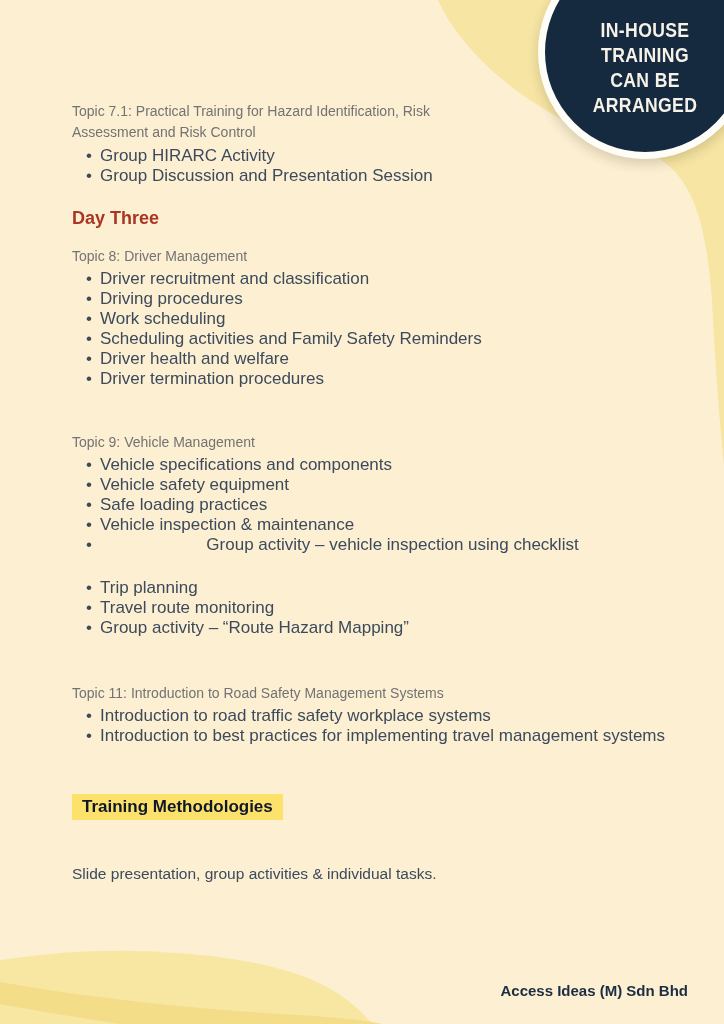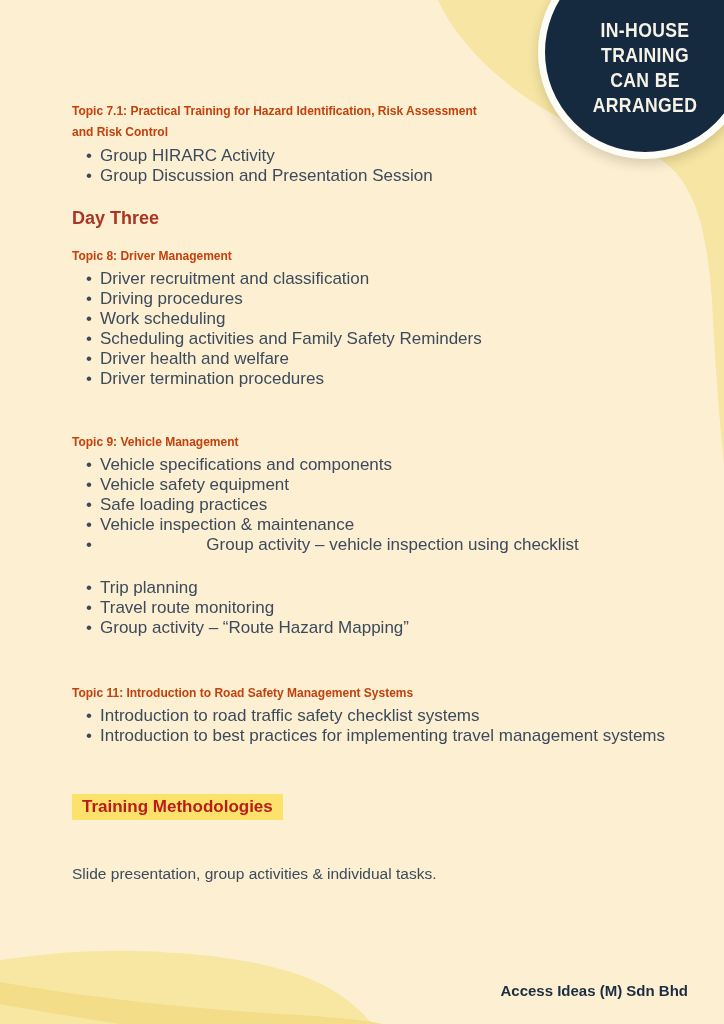--- a/index.html
+++ b/index.html
@@ -17,33 +17,33 @@
     z-index:2;box-sizing:content-box;
   }
   .badge-text{
     margin-top:66px;text-align:center;color:#f6f2e7;
     font-size:20px;font-weight:bold;line-height:25px;letter-spacing:.4px;
     transform:scaleX(.88);transform-origin:50% 0;
   }
   
   .block{position:absolute;left:72px;width:608px;z-index:1;}
   .topic-heading{
-    font-size:12px;font-weight:bold;color:#c2410c;line-height:21px;margin:0;
+    font-size:14px;font-weight:normal;color:#737373;line-height:21px;margin:0;
   }
   .narrow{width:420px;}
   .bullets{list-style:none;margin:0;padding:0;}
   .bullets li{
     position:relative;font-size:17px;color:#3c4a5c;line-height:20px;padding-left:28px;
   }
   .bullets li::before{
     content:"\2022";position:absolute;left:14px;top:0;color:#3c4a5c;
   }
   .day-heading{font-size:18px;font-weight:bold;color:#a93522;margin:0;}
   .hl-label{
-    display:inline-block;background:#fce26b;color:#b91c1c;
+    display:inline-block;background:#fce26b;color:#0f172a;
     font-size:17px;font-weight:bold;line-height:26px;padding:0 10px;
   }
   .body-text{font-size:15.5px;color:#3c4a5c;margin:0;}
   .footer{
     position:absolute;right:36px;top:982px;z-index:1;
     font-size:15px;font-weight:bold;color:#1b2d42;
   }
 </style>
 </head>
 <body>
@@ -102,21 +102,21 @@
   <ul class="bullets" style="margin-top:2px;">
     <li>Trip planning</li>
     <li>Travel route monitoring</li>
     <li>Group activity – “Route Hazard Mapping”</li>
   </ul>
 </div>
 
 <div class="block" style="top:683px;">
   <h3 class="topic-heading">Topic 11: Introduction to Road Safety Management Systems</h3>
   <ul class="bullets" style="margin-top:2px;">
-    <li>Introduction to road traffic safety checklist systems</li>
+    <li>Introduction to road traffic safety workplace systems</li>
     <li>Introduction to best practices for implementing travel management systems</li>
   </ul>
 </div>
 
 <div class="block" style="top:794px;">
   <span class="hl-label">Training Methodologies</span>
 </div>
 <div class="block" style="top:865px;">
   <p class="body-text">Slide presentation, group activities &amp; individual tasks.</p>
 </div>

